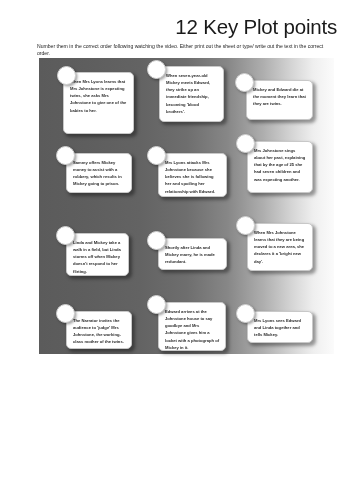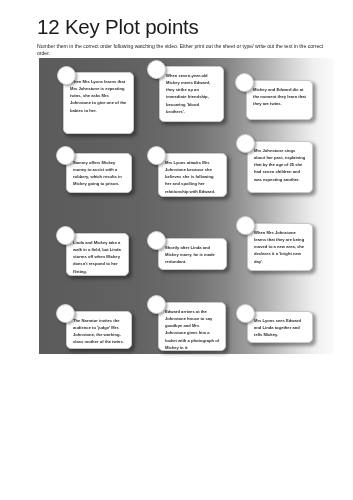--- a/index.html
+++ b/index.html
@@ -29,20 +29,21 @@
     top: 16px;
     width: 300px;
   }
   .doc-title {
     font-size: 20.5px;
     font-weight: 400;
     color: #1a1a1a;
     line-height: 1.1;
     letter-spacing: -0.2px;
     margin: 0;
+    text-align: right;
   }
   .doc-subtitle {
     font-size: 5.1px;
     color: #222222;
     line-height: 1.55;
     margin: 4px 0 0 0;
     width: 292px;
   }
 
   

